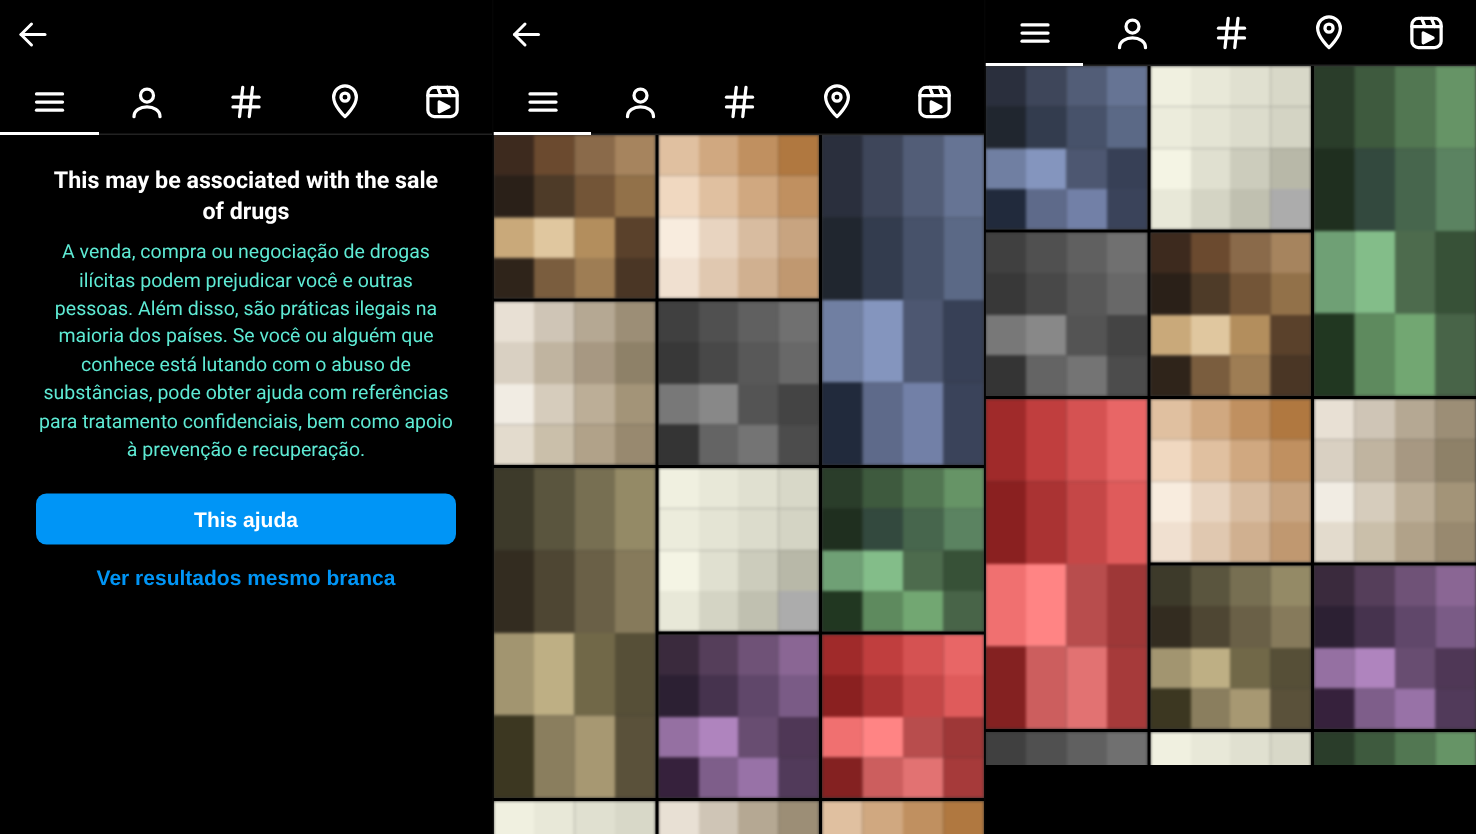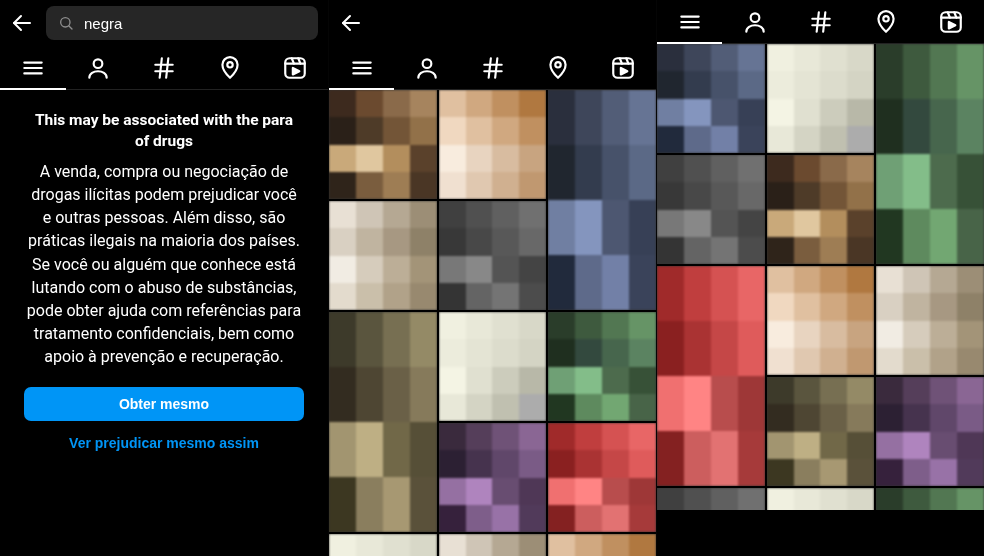--- a/index.html
+++ b/index.html
@@ -86,23 +86,23 @@
     color: #fff;
   }
   .warning-title {
     font-size: 15.5px;
     font-weight: 700;
     line-height: 1.35;
     margin-bottom: 8px;
     padding: 0 6px;
   }
   .warning-text {
-    font-size: 16px;
+    font-size: 13px;
     line-height: 1.45;
-    color: #ffffff;
+    color: #5eead4;
     margin-bottom: 18px;
     padding: 0 2px;
   }
   .btn-primary {
     background: #0095f6;
     color: #fff;
     border: none;
     border-radius: 7px;
     width: 100%;
     padding: 9px 0;
@@ -151,29 +151,20 @@
 <body>
 
 <div class="panel">
   <div class="header">
     <div class="back-btn">
       <svg class="icon-svg" viewBox="0 0 24 24" fill="none" stroke="currentColor" stroke-width="2" stroke-linecap="round" stroke-linejoin="round">
           <line x1="20" y1="12" x2="4" y2="12"></line>
           <polyline points="11 19 4 12 11 5"></polyline>
         </svg>
     </div>
-    <div class="search-bar">
-      <span class="search-icon">
-        <svg width="16" height="16" viewBox="0 0 24 24" fill="none" stroke="currentColor" stroke-width="2" stroke-linecap="round">
-            <circle cx="11" cy="11" r="7"></circle>
-            <line x1="21" y1="21" x2="16.5" y2="16.5"></line>
-          </svg>
-      </span>
-      <input class="search-input" value="negra" style="">
-    </div>
   </div>
   <div class="tabs">
     <div class="tab">
         <svg class="icon-svg" viewBox="0 0 24 24" fill="none" stroke="currentColor" stroke-width="2" stroke-linecap="round">
           <line x1="4" y1="7" x2="20" y2="7"></line>
           <line x1="4" y1="12" x2="20" y2="12"></line>
           <line x1="4" y1="17" x2="20" y2="17"></line>
         </svg>
       </div>
     <div class="tab">
@@ -201,24 +192,24 @@
           <rect x="3" y="3" width="18" height="18" rx="4"></rect>
           <line x1="3" y1="8" x2="21" y2="8"></line>
           <line x1="9" y1="3" x2="11" y2="8"></line>
           <line x1="15" y1="3" x2="17" y2="8"></line>
           <polygon points="10,12 10,18 16,15" fill="currentColor"></polygon>
         </svg>
       </div>
     <div class="tab-indicator"></div>
   </div>
   <div class="warning-box">
-    <div class="warning-title">This may be associated with the para of drugs</div>
+    <div class="warning-title">This may be associated with the sale of drugs</div>
     <div class="warning-text">A venda, compra ou negociação de drogas ilícitas podem prejudicar você e outras pessoas. Além disso, são práticas ilegais na maioria dos países. Se você ou alguém que conhece está lutando com o abuso de substâncias, pode obter ajuda com referências para tratamento confidenciais, bem como apoio à prevenção e recuperação.</div>
-    <button class="btn-primary">Obter mesmo</button>
-    <button class="btn-link">Ver prejudicar mesmo assim</button>
+    <button class="btn-primary">This ajuda</button>
+    <button class="btn-link">Ver resultados mesmo branca</button>
   </div>
 </div>
 
 <div class="panel">
   <div class="header">
     <div class="back-btn">
       <svg class="icon-svg" viewBox="0 0 24 24" fill="none" stroke="currentColor" stroke-width="2" stroke-linecap="round" stroke-linejoin="round">
           <line x1="20" y1="12" x2="4" y2="12"></line>
           <polyline points="11 19 4 12 11 5"></polyline>
         </svg>

